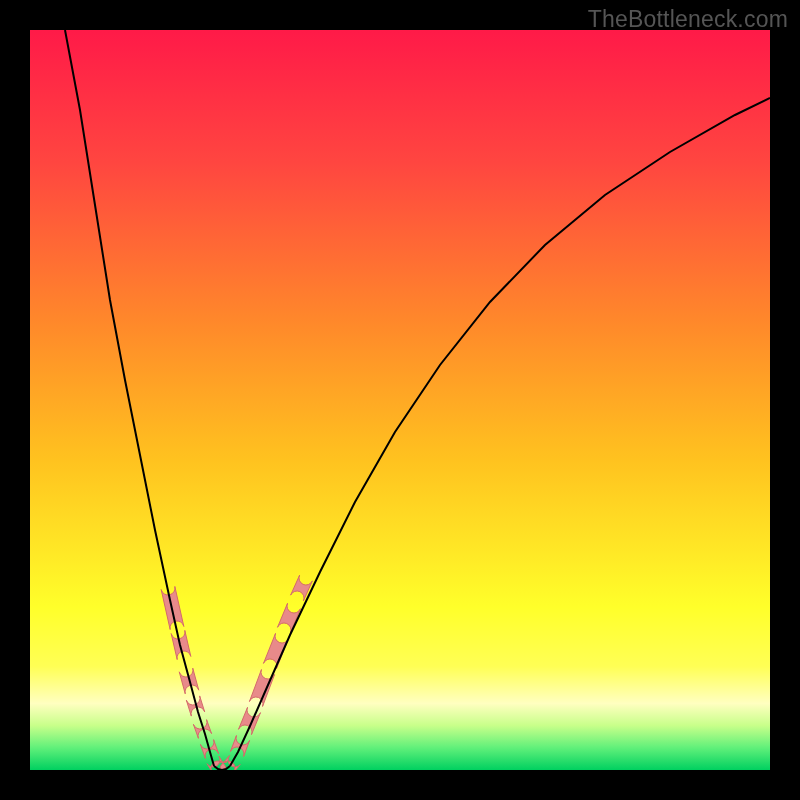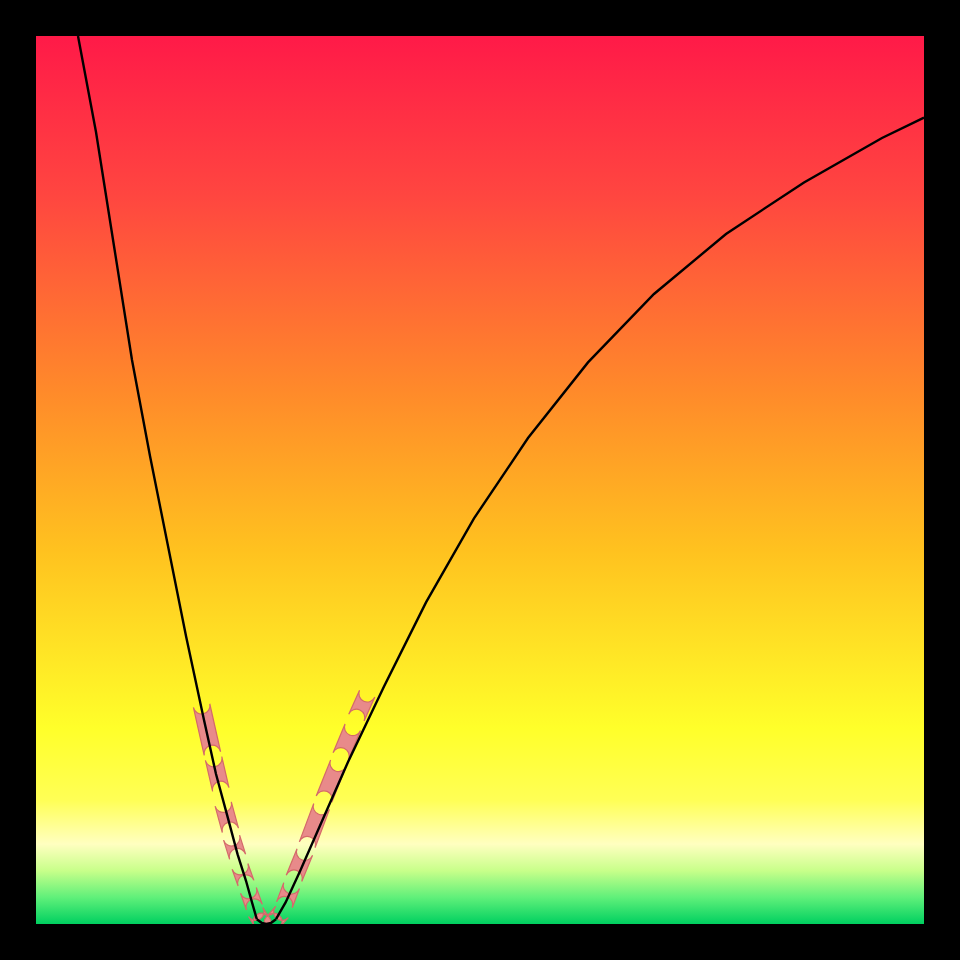--- a/index.html
+++ b/index.html
@@ -81,13 +81,14 @@
           <path d="M 232.5543042429833 676.4578640911187 L 244.5543042429833 644.4578640911187 A 7 7 0 0 1 231.4456957570167 639.5421359088813 L 219.4456957570167 671.5421359088813 A 7 7 0 0 1 232.5543042429833 676.4578640911187 Z" fill="#e88a8a" stroke="#d46a6a" stroke-width="1"></path>
           <path d="M 246.49933683619682 638.5997347344787 L 258.4993368361968 608.5997347344787 A 7 7 0 0 1 245.50066316380318 603.4002652655213 L 233.50066316380318 633.4002652655213 A 7 7 0 0 1 246.49933683619682 638.5997347344787 Z" fill="#e88a8a" stroke="#d46a6a" stroke-width="1"></path>
           <path d="M 260.46153846153845 602.6923076923077 L 270.46153846153845 578.6923076923077 A 7 7 0 0 1 257.53846153846155 573.3076923076923 L 247.53846153846155 597.3076923076923 A 7 7 0 0 1 260.46153846153845 602.6923076923077 Z" fill="#e88a8a" stroke="#d46a6a" stroke-width="1"></path>
           <path d="M 273.3834505362257 570.8725527413015 L 282.3834505362257 550.8725527413015 A 7 7 0 0 1 269.6165494637743 545.1274472586985 L 260.6165494637743 565.1274472586985 A 7 7 0 0 1 273.3834505362257 570.8725527413015 Z" fill="#e88a8a" stroke="#d46a6a" stroke-width="1"></path>
         </g>
       <path id="left-path" fill="none" stroke-width="2" d="M35 0 L50 80 L65 175 L80 270 L95 350 L110 425 L125 500 L140 570 L150 615 L160 652 L168 682 L175 704 L180 722 L184 736" stroke="#000000"></path>
       <path id="floor-path" fill="none" stroke-width="2" d="M184 736 L188 739 L192 740 L196 739 L200 736" stroke="#000000"></path>
       <path id="right-path" fill="none" stroke-width="2" d="M200 736 L208 722 L220 696 L238 655 L260 605 L290 542 L325 472 L365 402 L410 335 L460 272 L515 215 L575 165 L640 122 L705 85 L740 68" stroke="#000000"></path>
     </svg>
   </div>
+  <div class="watermark">TheBottleneck.com</div>
 </div>
 
 </body></html>

